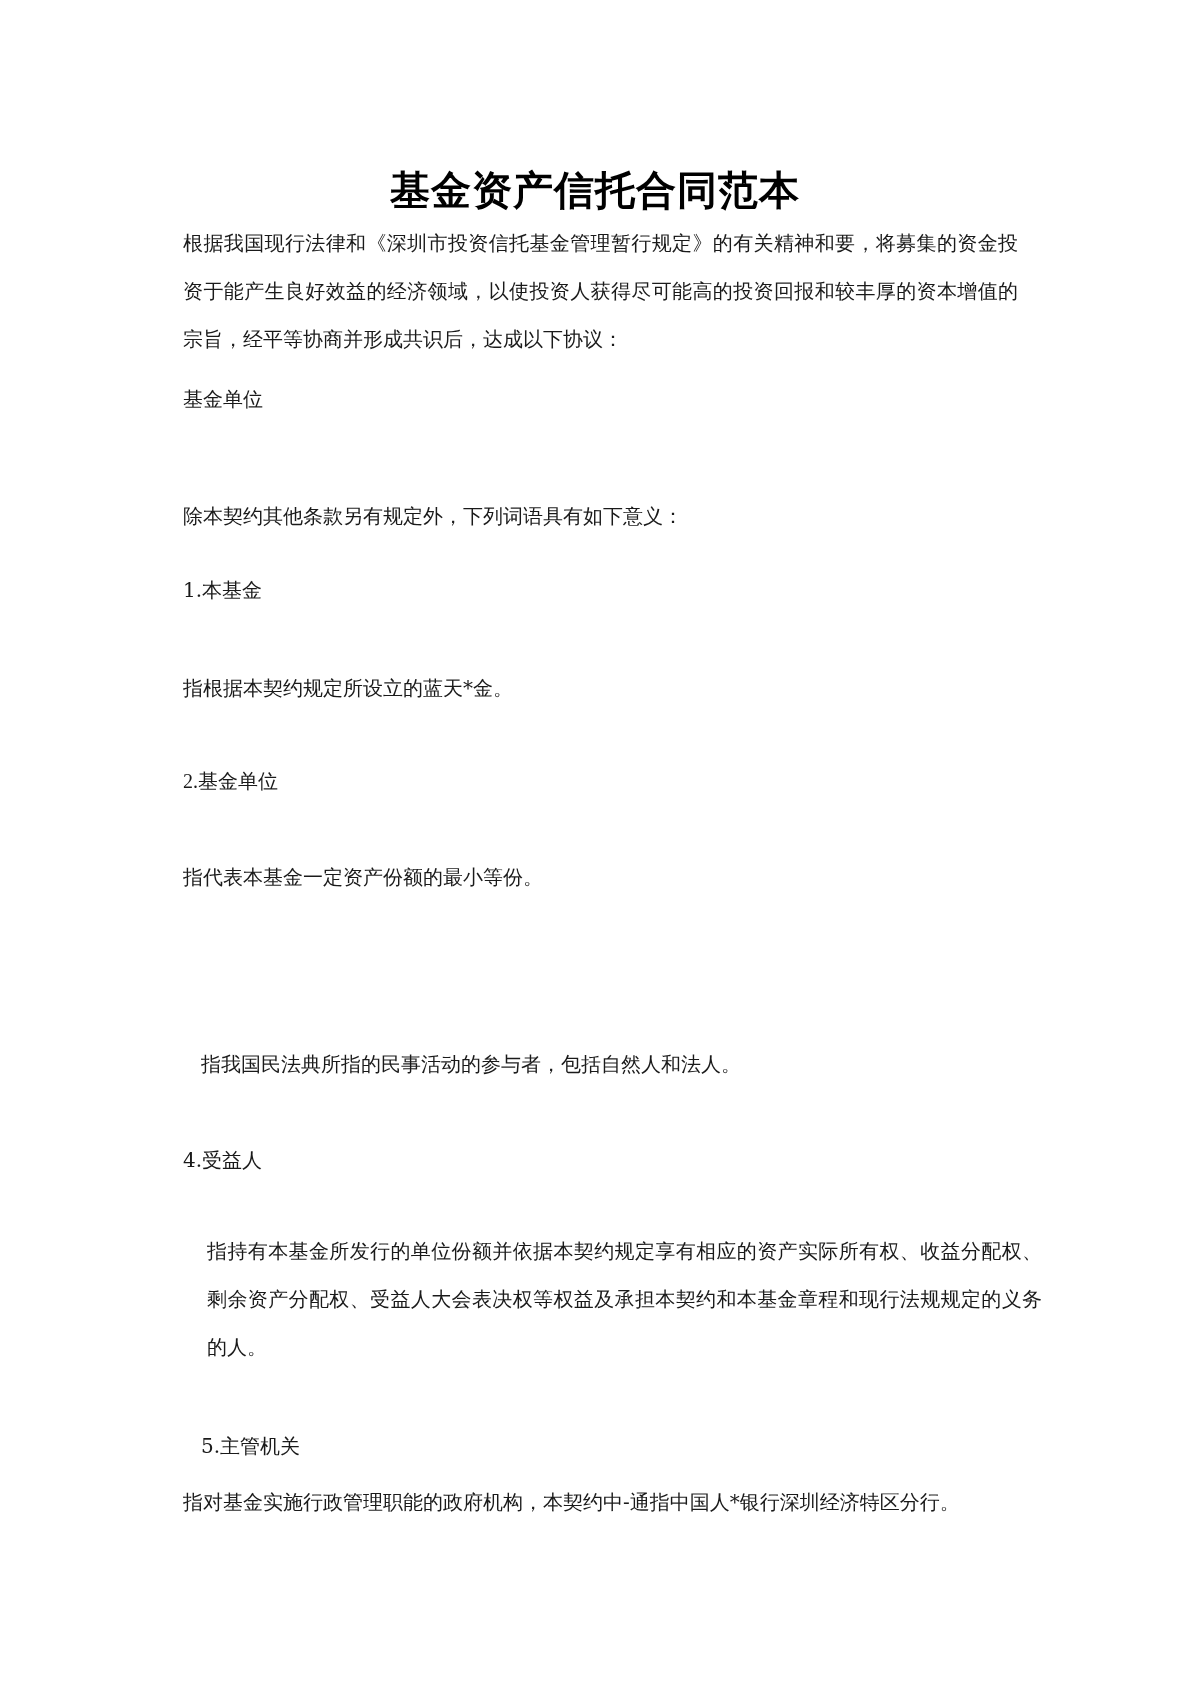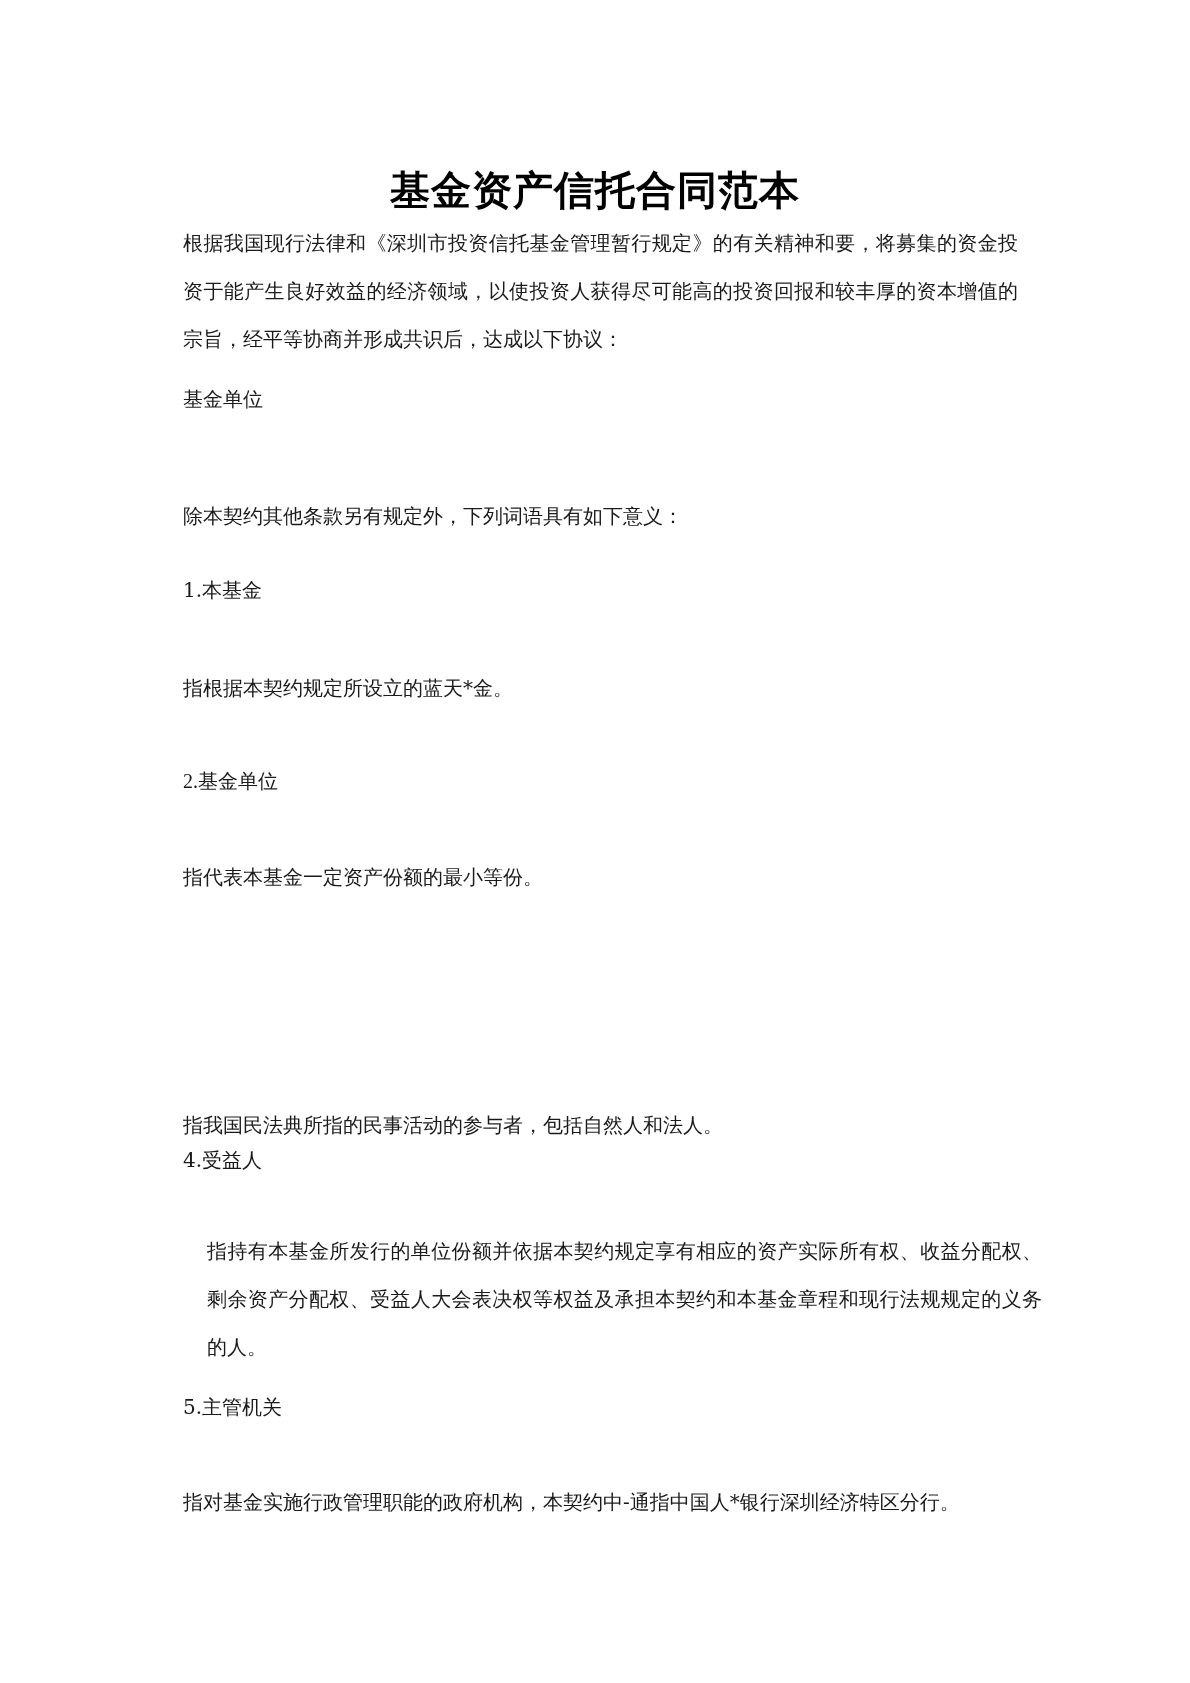--- a/index.html
+++ b/index.html
@@ -42,24 +42,24 @@
       text-align: justify;
     }
     .intro { top: 219px; }
     .p1 { top: 375px; }
     .p2 { top: 492px; }
     .p3 { top: 566px; }
     .p4 { top: 664px; }
     .p5 { top: 757px; font-family: Liberation Serif, serif; }
     .p6 { top: 853px; }
     .p7 { top: 944px; }
-    .p8 { top: 1101px; }
+    .p8 { top: 1040px; margin-left: 18px; }
     .p9 { top: 1136px; }
     .p10 { top: 1227px; margin-left: 24px; }
-    .p11 { top: 1383px; }
+    .p11 { top: 1422px; margin-left: 18px; }
     .p12 { top: 1478px; }
   </style>
 </head>
 <body>
 
 <div class="page">
   <div class="title">基金资产信托合同范本</div>
 
   <div class="block intro">根据我国现行法律和《深圳市投资信托基金管理暂行规定》的有关精神和要，将募集的资金投资于能产生良好效益的经济领域，以使投资人获得尽可能高的投资回报和较丰厚的资本增值的宗旨，经平等协商并形成共识后，达成以下协议：</div>
   <div class="block p1">基金单位</div>

